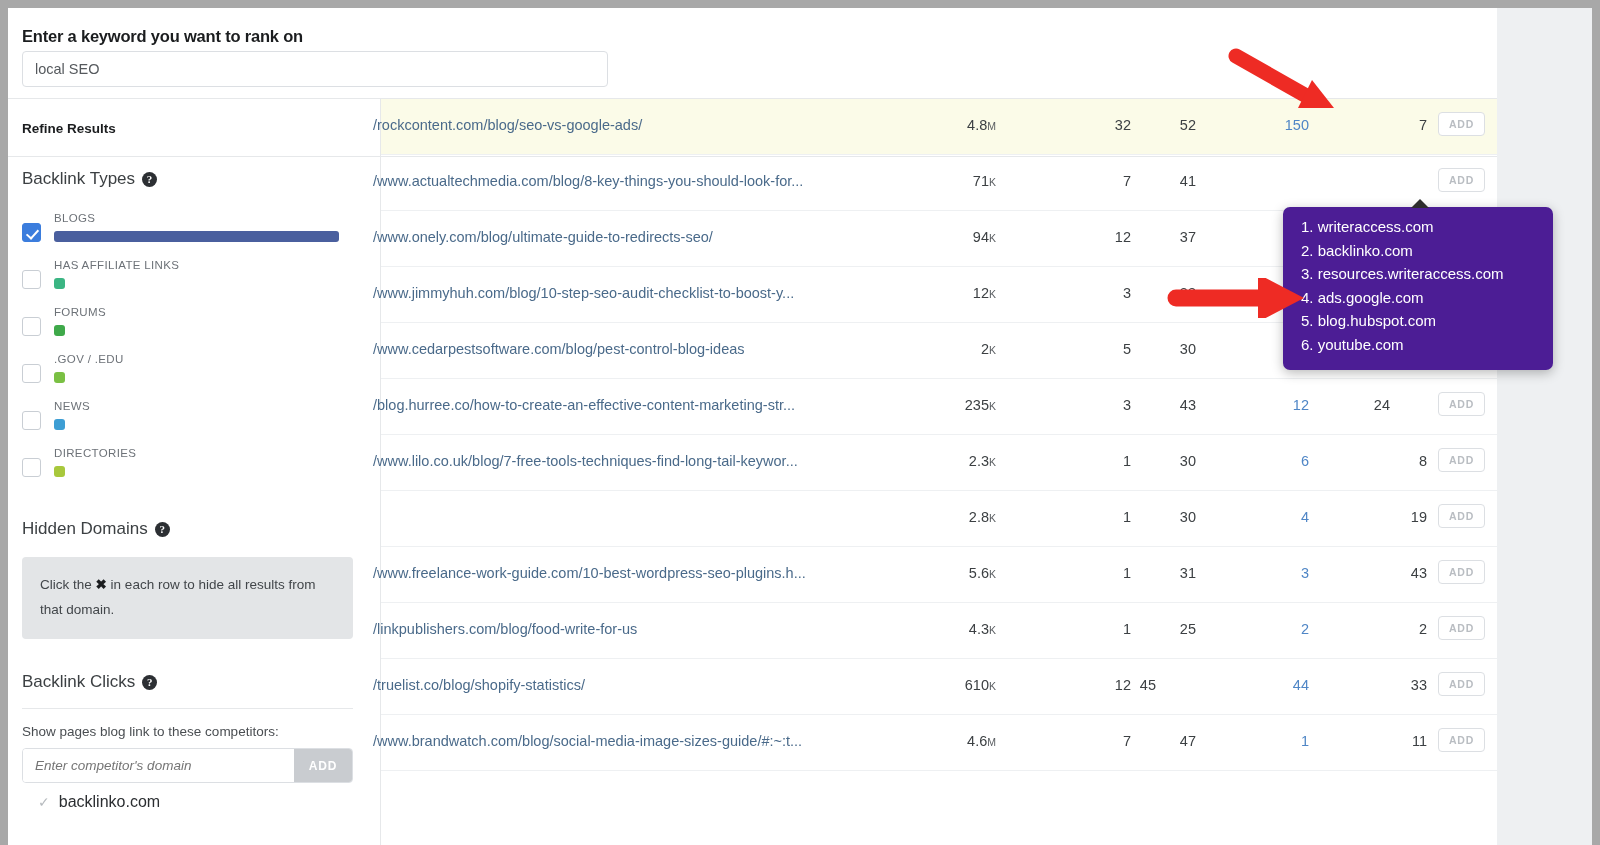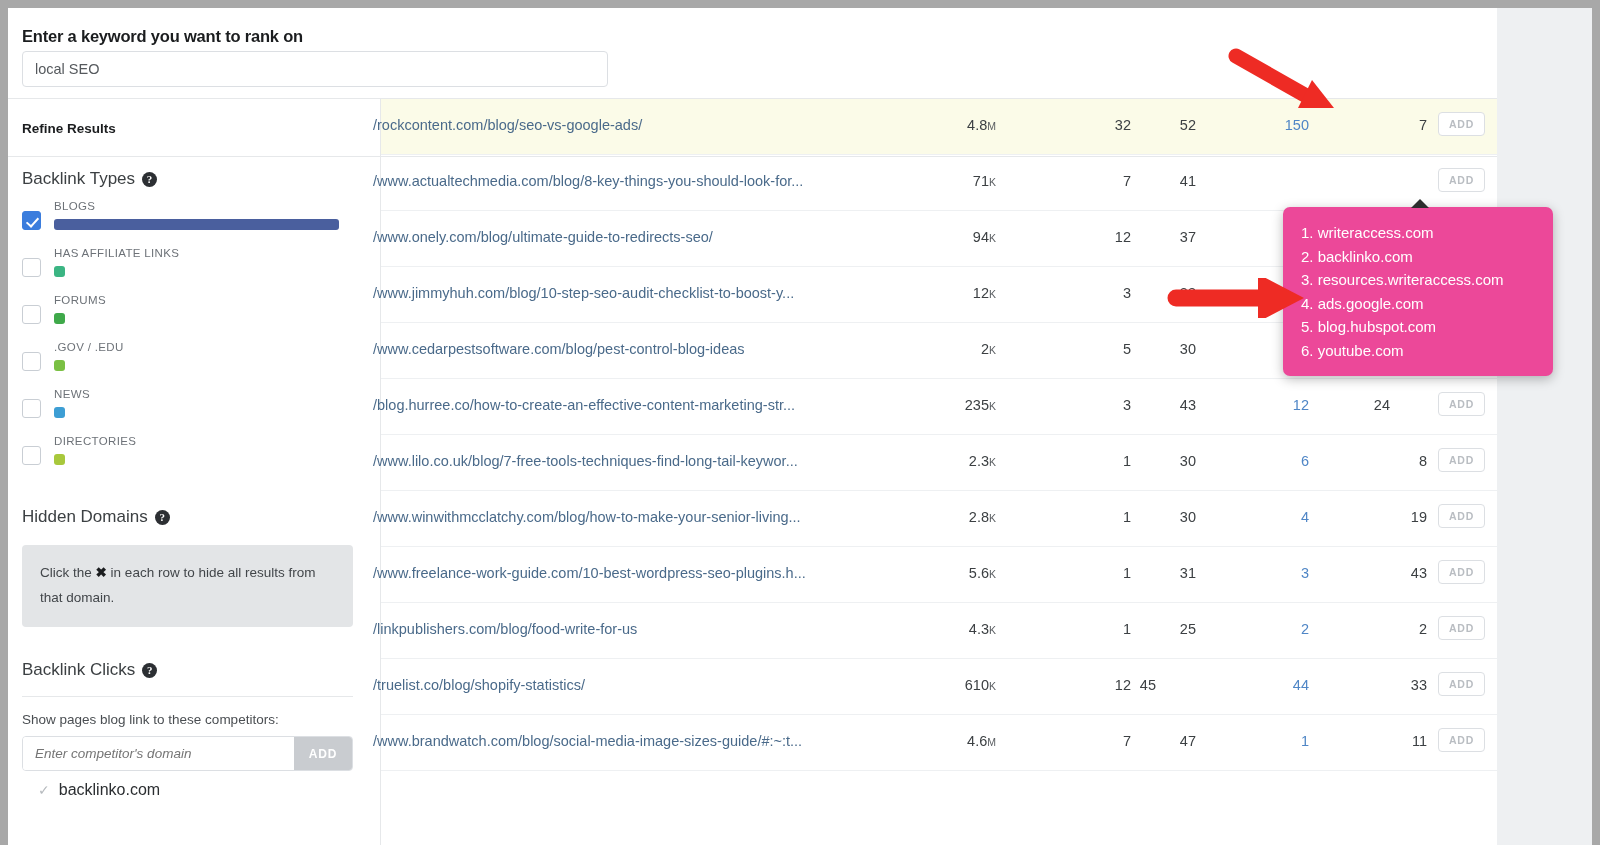--- a/index.html
+++ b/index.html
@@ -71,21 +71,21 @@
     padding-left: 14px;
   }
   .qmark {
     display: inline-flex; align-items: center; justify-content: center;
     width: 15px; height: 15px; border-radius: 50%;
     background: #2c2f33; color: #fff;
     font-size: 11px; font-weight: bold; font-family: "Liberation Serif", serif;
     line-height: 1;
   }
 
-  .bl-list { margin-top: 8px; }
+  .bl-list { margin-top: 20px; }
   .bl-item {
     position: relative;
     height: 47px;
     padding-left: 14px;
   }
   .cb {
     position: absolute; left: 14px; top: 14px;
     width: 19px; height: 19px;
     border: 1px solid #c9ced4; border-radius: 3px;
     background: #fff;
@@ -200,23 +200,23 @@
     font-size: 10.5px; font-weight: bold; letter-spacing: 0.7px;
     font-family: "Liberation Sans", sans-serif;
     cursor: pointer;
   }
 
   
   .tooltip {
     position: absolute;
     left: 1275px; top: 199px;
     width: 270px;
-    background: #ec4899;
+    background: #4c1d95;
     border-radius: 7px;
-    padding: 14px 18px 14px 18px;
+    padding: 8px 18px 14px 18px;
     box-shadow: 0 3px 12px rgba(0,0,0,0.28);
     z-index: 50;
   }
   .tooltip::after {
     content: "";
     position: absolute; top: -8px; left: 128px;
     border-left: 9px solid transparent;
     border-right: 9px solid transparent;
     border-bottom: 9px solid #2d2d2d;
   }
@@ -404,21 +404,20 @@
           <div class="row" style="top: 336px;">
             <div class="cell-url">/www.lilo.co.uk/blog/7-free-tools-techniques-find-long-tail-keywor...</div>
             <div class="cell-num" style="left:400px;width:215px;"><span>2.3</span><span class="suffix">k</span></div>
             <div class="cell-num" style="left:620px;width:130px;">1</div>
             <div class="cell-num" style="left:732px;width:83px;">30</div>
             <div class="cell-num link" style="left:818px;width:110px;">6</div>
             <div class="cell-num" style="left:930px;width:116px;">8</div>
             <button class="add-btn">ADD</button>
           </div>
           <div class="row" style="top: 392px;">
-            <div class="cell-url">/www.winwithmcclatchy.com/blog/how-to-make-your-senior-living...</div>
             <div class="cell-num" style="left:400px;width:215px;"><span>2.8</span><span class="suffix">k</span></div>
             <div class="cell-num" style="left:620px;width:130px;">1</div>
             <div class="cell-num" style="left:732px;width:83px;">30</div>
             <div class="cell-num link" style="left:818px;width:110px;">4</div>
             <div class="cell-num" style="left:930px;width:116px;">19</div>
             <button class="add-btn">ADD</button>
           </div>
           <div class="row" style="top: 448px;">
             <div class="cell-url">/www.freelance-work-guide.com/10-best-wordpress-seo-plugins.h...</div>
             <div class="cell-num" style="left:400px;width:215px;"><span>5.6</span><span class="suffix">k</span></div>

